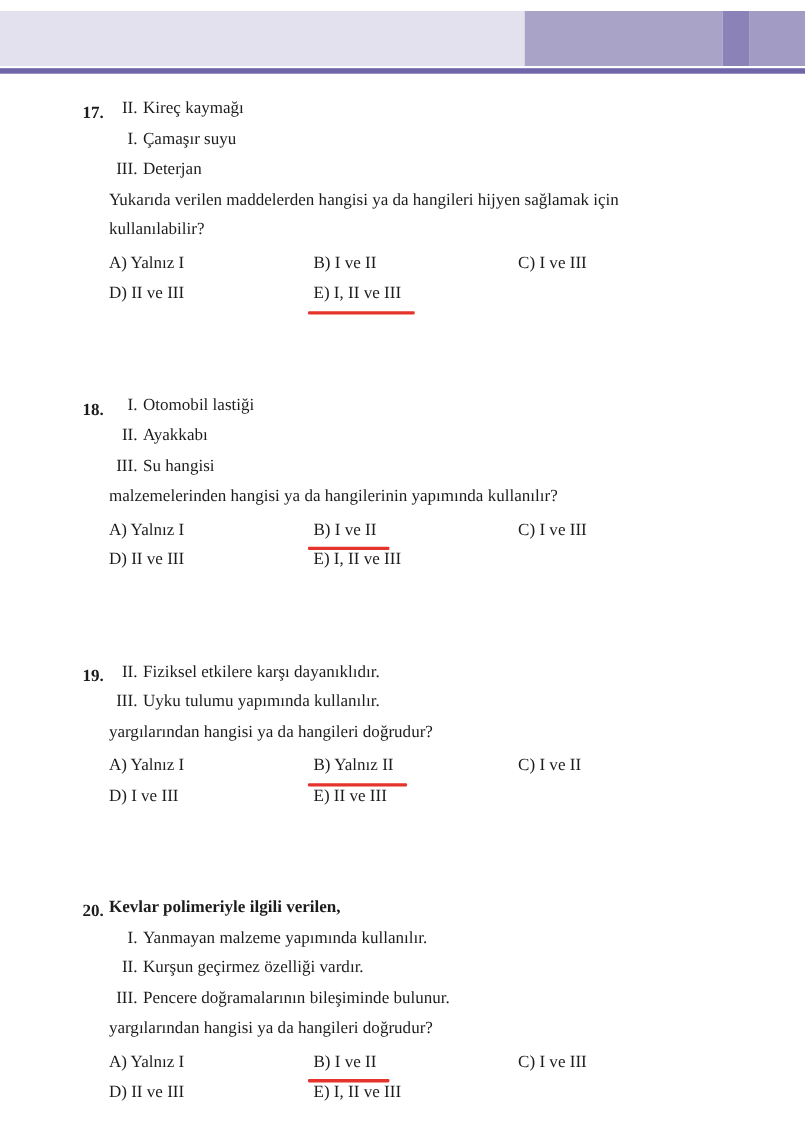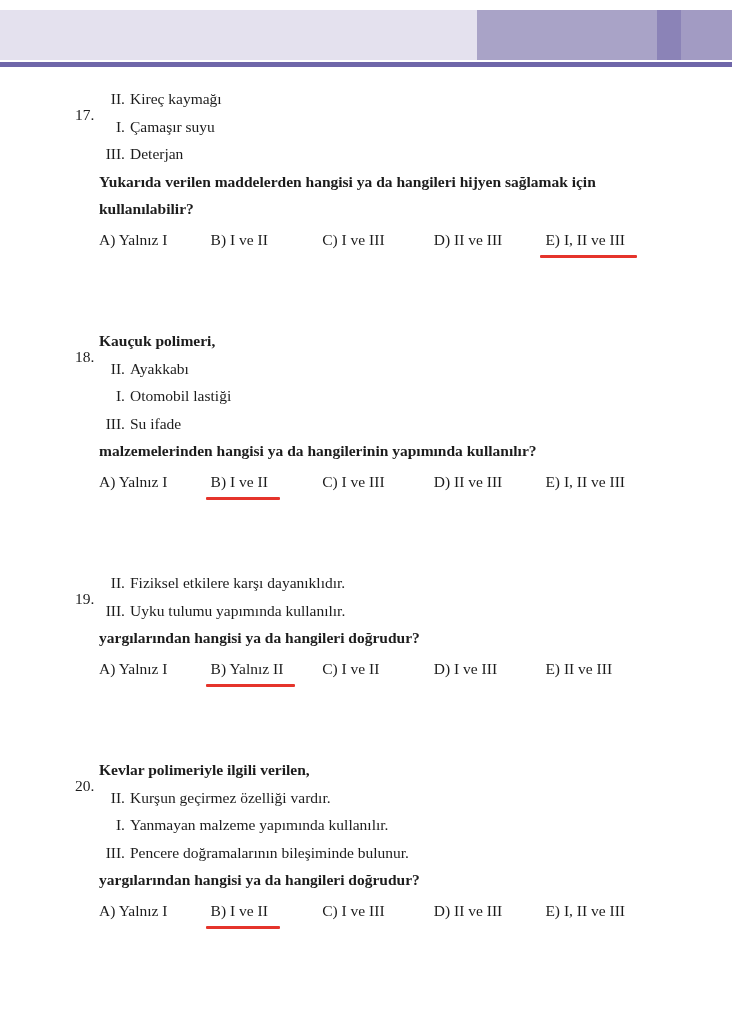--- a/index.html
+++ b/index.html
@@ -36,37 +36,37 @@
 
   .question {
     position: relative;
     padding-left: 24px;
     line-height: 27.5px;
     margin-bottom: 74px;
   }
   .q-num {
     position: absolute;
     left: 0;
-    top: 16px;
-    font-weight: 400;
+    top: 4px;
+    font-weight: 700;
   }
   .q-title { font-weight: 700; }
   .q-item .rn {
     display: inline-block;
     width: 26px;
     text-align: right;
     margin-right: 5px;
   }
   .q-stem {
-    font-weight: 700;
+    font-weight: 400;
     max-width: 560px;
   }
   .q-options {
     display: grid;
-    grid-template-columns: repeat(5, 1fr);
+    grid-template-columns: repeat(3, 1fr);
     width: 558px;
     margin-top: 3px;
   }
   .opt {
     position: relative;
     width: max-content;
     white-space: nowrap;
   }
   .opt.answer::after {
     content: "";
@@ -111,29 +111,28 @@
         <span class="opt">C) I ve III</span>
         <span class="opt">D) II ve III</span>
         <span class="opt answer">E) I, II ve III</span>
       </div>
     </div>
   </section>
 
   <section class="question">
     <span class="q-num">18.</span>
     <div class="q-content">
-      <div class="q-title">Kauçuk polimeri,</div>
+      <div class="q-item">
+        <span class="rn">I.</span><span>Otomobil lastiği</span>
+      </div>
       <div class="q-item">
         <span class="rn">II.</span><span>Ayakkabı</span>
       </div>
       <div class="q-item">
-        <span class="rn">I.</span><span>Otomobil lastiği</span>
-      </div>
-      <div class="q-item">
-        <span class="rn">III.</span><span>Su ifade</span>
+        <span class="rn">III.</span><span>Su hangisi</span>
       </div>
       <div class="q-stem">malzemelerinden hangisi ya da hangilerinin yapımında kullanılır?</div>
       <div class="q-options">
         <span class="opt">A) Yalnız I</span>
         <span class="opt answer">B) I ve II</span>
         <span class="opt">C) I ve III</span>
         <span class="opt">D) II ve III</span>
         <span class="opt">E) I, II ve III</span>
       </div>
     </div>
@@ -157,24 +156,24 @@
         <span class="opt">E) II ve III</span>
       </div>
     </div>
   </section>
 
   <section class="question">
     <span class="q-num">20.</span>
     <div class="q-content">
       <div class="q-title">Kevlar polimeriyle ilgili verilen,</div>
       <div class="q-item">
-        <span class="rn">II.</span><span>Kurşun geçirmez özelliği vardır.</span>
+        <span class="rn">I.</span><span>Yanmayan malzeme yapımında kullanılır.</span>
       </div>
       <div class="q-item">
-        <span class="rn">I.</span><span>Yanmayan malzeme yapımında kullanılır.</span>
+        <span class="rn">II.</span><span>Kurşun geçirmez özelliği vardır.</span>
       </div>
       <div class="q-item">
         <span class="rn">III.</span><span>Pencere doğramalarının bileşiminde bulunur.</span>
       </div>
       <div class="q-stem">yargılarından hangisi ya da hangileri doğrudur?</div>
       <div class="q-options">
         <span class="opt">A) Yalnız I</span>
         <span class="opt answer">B) I ve II</span>
         <span class="opt">C) I ve III</span>
         <span class="opt">D) II ve III</span>

